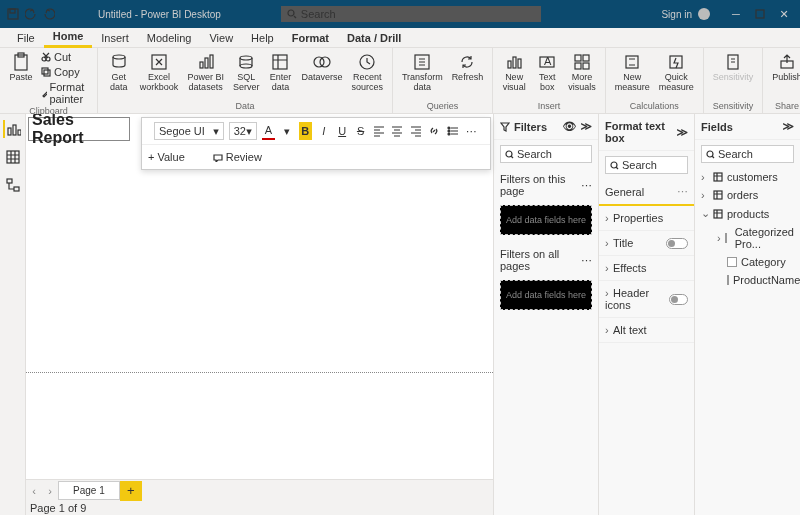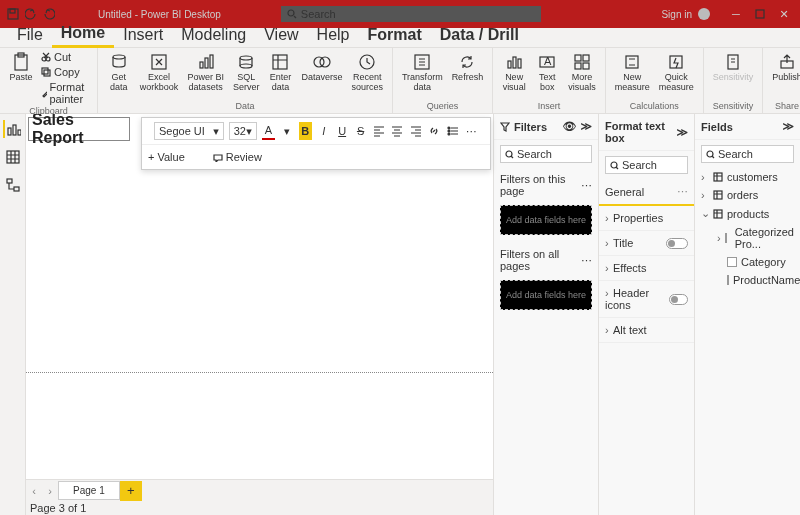--- a/index.html
+++ b/index.html
@@ -1,27 +1,27 @@
 <!DOCTYPE html>
 <html><head>
 <meta charset="utf-8">
 <style>
 *{box-sizing:border-box;margin:0;padding:0;font-family:"Segoe UI",Arial,sans-serif;font-size:11px;color:#333}
 body{background:#fff;width:800px;height:515px;overflow:hidden;display:flex;flex-direction:column}
-.titlebar{background:#b91c1c;height:28px;display:flex;align-items:center;color:#fff;padding:12px 4px}
+.titlebar{background:#0c4a6e;height:28px;display:flex;align-items:center;color:#fff;padding:12px 4px}
 .titlebar .qbtn{width:18px;height:18px;display:flex;align-items:center;justify-content:center;color:#ccc;cursor:pointer}
 .titlebar .title{color:#ccc;font-size:10px;margin-left:40px}
 .titlebar .search{flex:0 0 260px;margin-left:60px;background:#555;height:16px;display:flex;align-items:center;padding:0 6px;color:#ccc}
 .titlebar .search svg{margin-right:4px}
 .titlebar .spacer{flex:1}
 .titlebar .signin{color:#ccc;font-size:10px;margin-right:6px}
 .titlebar .dot{width:12px;height:12px;border-radius:50%;background:#bbb;margin-right:14px}
 .titlebar .winbtn{width:24px;height:22px;display:flex;align-items:center;justify-content:center;color:#ccc;cursor:pointer}
 .menubar{height:20px;background:#f3f2f1;display:flex;align-items:flex-end;padding:0 8px;border-bottom:1px solid #e1dfdd}
-.tab{padding:3px 9px;font-size:16px;cursor:pointer;color:#333}
+.tab{padding:3px 9px;font-size:11px;cursor:pointer;color:#333}
 .tab.file{color:#333}
 .tab.active{border-bottom:3px solid #f2c811;font-weight:600;margin-bottom:-1px}
 .tab.emph{font-weight:600}
 .ribbon{height:66px;background:#f3f2f1;border-bottom:1px solid #e1dfdd;display:flex}
 .rgroup{border-right:1px solid #e1dfdd;padding:2px 6px;display:flex;flex-direction:column;justify-content:space-between}
 .rgroup .row{display:flex;gap:3px}
 .rgroup .lbl{text-align:center;font-size:9px;color:#666}
 .rbtn{display:flex;flex-direction:column;align-items:center;justify-content:flex-start;padding:2px 3px;cursor:pointer;min-width:30px}
 .rbtn .ic{width:20px;height:20px;display:flex;align-items:center;justify-content:center}
 .rbtn .txt{font-size:9px;color:#333;text-align:center;line-height:1.1;margin-top:1px;white-space:pre}
@@ -443,21 +443,21 @@
       </div>
       <div class="dashed"></div>
     </div>
     <div class="pagetabs">
       <div class="nav">‹</div>
       <div class="nav">›</div>
       <div class="pagetab">Page 1</div>
       <div class="addpage">+</div>
     </div>
     <div class="status">
-        <span>Page 3 of 1</span>
+        <span>Page 1 of 9</span>
       </div>
   </div>
 
   <div class="pane filters">
     <div class="pane-hdr">
       <span style="display:flex;align-items:center;gap:4px">
           <svg width="10" height="10">
             <path d="M1 1h8L6 5v4l-2-1V5z"></path>
           </svg>
           <span>Filters</span>

